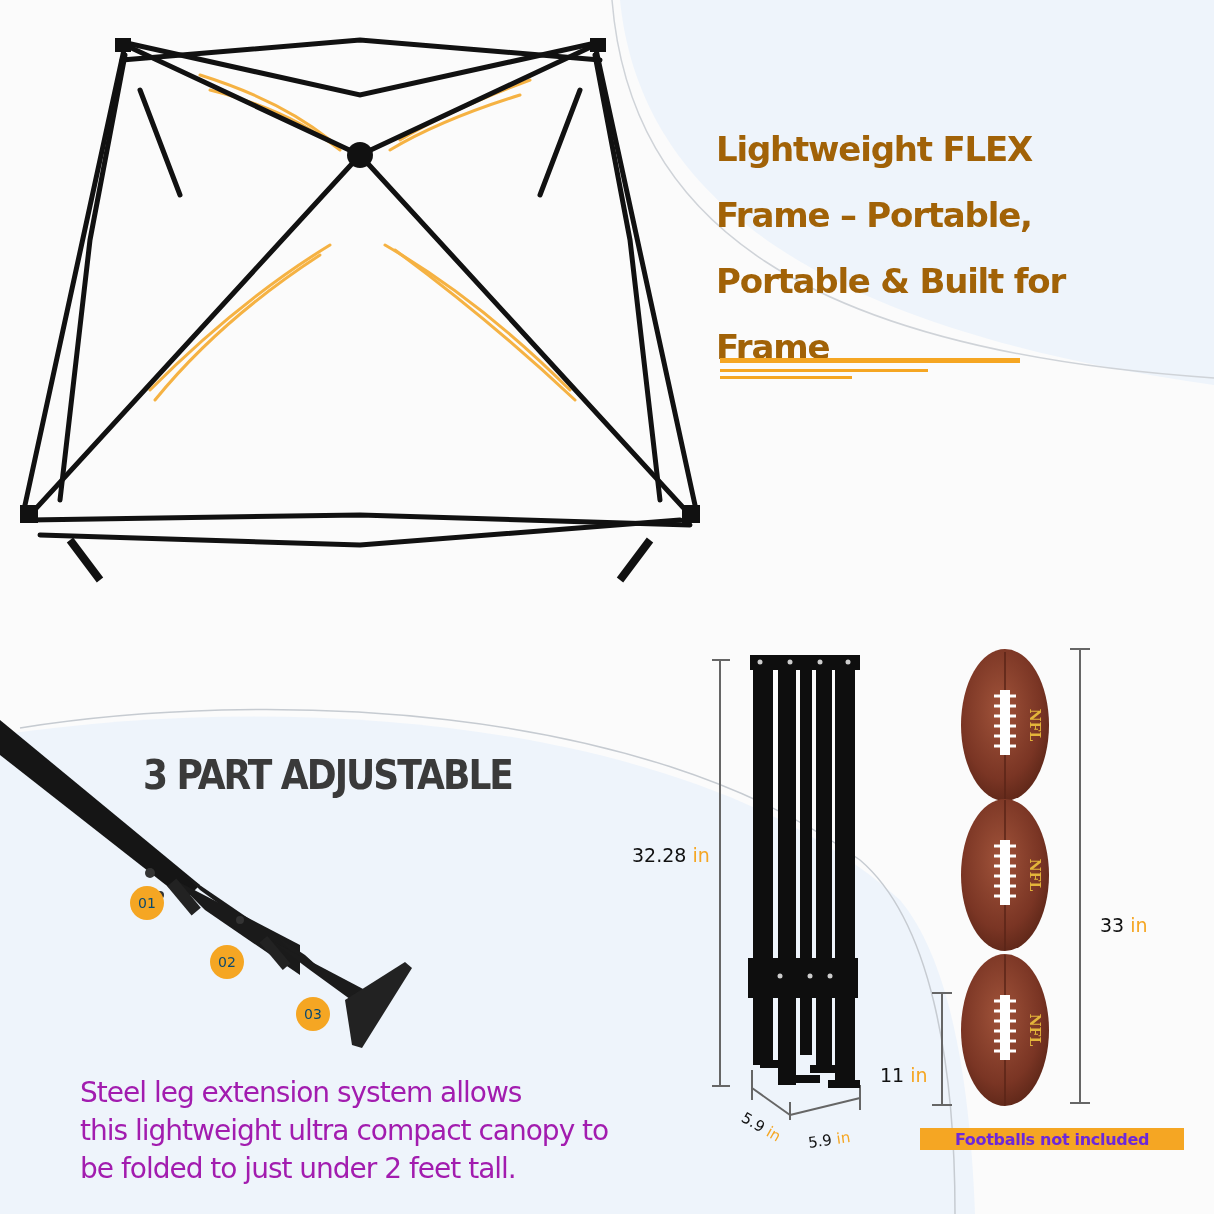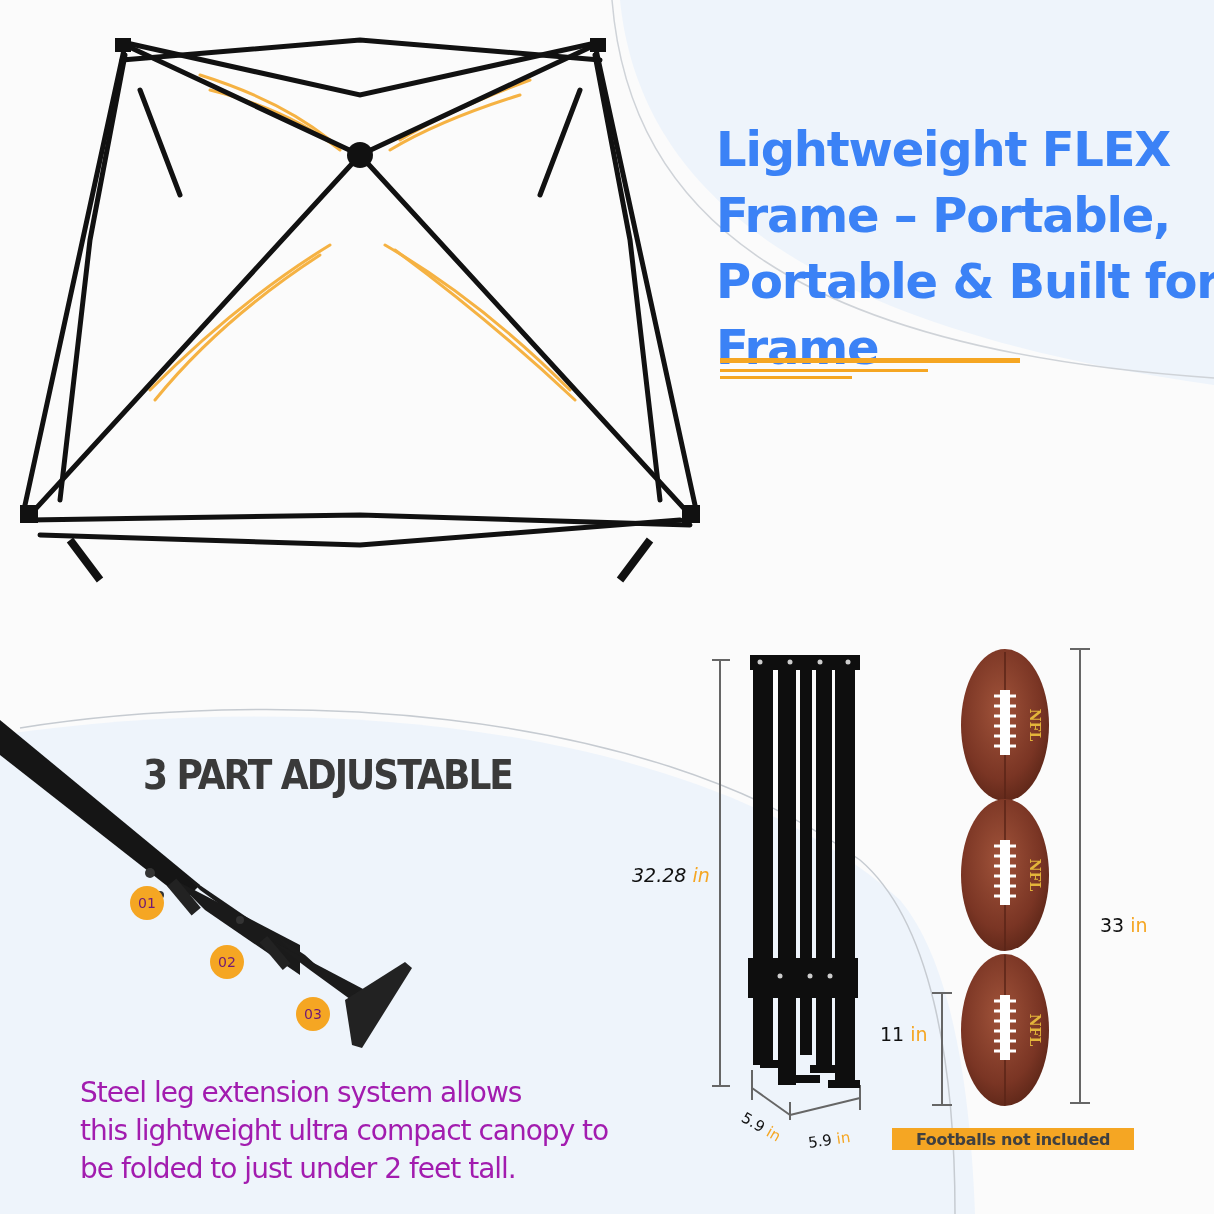--- a/index.html
+++ b/index.html
@@ -3,50 +3,50 @@
 <meta charset="utf-8">
 <style>
   * { margin: 0; padding: 0; box-sizing: border-box; }
   html, body { width: 1214px; height: 1214px; overflow: hidden; background: #fbfbfb; }
   body { position: relative; font-family: "Liberation Sans", "DejaVu Sans", sans-serif; color: #333; }
   .abs { position: absolute; }
   .bg-svg { position: absolute; left: 0; top: 0; width: 1214px; height: 1214px; }
   .headline {
     position: absolute; left: 716px; top: 116px; width: 490px;
     font-family: "DejaVu Sans", sans-serif; font-weight: bold;
-    font-size: 48px; line-height: 66px; color: #3b82f6; letter-spacing: -1.2px;
+    font-size: 34px; line-height: 66px; color: #a16207; letter-spacing: -1.2px;
   }
   .headline span { display: block; white-space: nowrap; }
   .ul { position: absolute; background: #f5a623; }
   .sub-title {
     position: absolute; left: 143px; top: 752px;
     font-family: "DejaVu Sans", sans-serif; font-weight: bold;
     font-size: 40px; letter-spacing: -2.2px; color: #3a3a3a; white-space: nowrap;
     transform: scaleX(0.9); transform-origin: left top;
   }
   .desc {
     position: absolute; left: 80px; top: 1074px; width: 600px;
     font-family: "DejaVu Sans", sans-serif; font-size: 28px; line-height: 38px;
     color: #a21caf; letter-spacing: -1px;
   }
   .desc span { display: block; white-space: nowrap; }
   .badge {
     position: absolute; width: 34px; height: 34px; border-radius: 50%;
-    background: #f5a623; color: #701a75; font-size: 14px;
+    background: #f5a623; color: #0c4a6e; font-size: 14px;
     display: flex; align-items: center; justify-content: center;
     font-family: "DejaVu Sans", sans-serif;
   }
   .dim {
     position: absolute; font-family: "DejaVu Sans", sans-serif; font-size: 19px;
     color: #111; white-space: nowrap;
   }
   .dim .unit { color: #f5a623; }
   .note {
-    position: absolute; left: 892px; top: 1128px; width: 242px; height: 22px;
-    background: #f5a623; color: #404040; font-family: "DejaVu Sans", sans-serif;
+    position: absolute; left: 920px; top: 1128px; width: 264px; height: 22px;
+    background: #f5a623; color: #6d28d9; font-family: "DejaVu Sans", sans-serif;
     font-weight: bold; font-size: 16px; display: flex; align-items: center; justify-content: center;
     letter-spacing: -0.3px;
   }
 </style>
 </head>
 <body>
 
 <svg class="bg-svg" viewBox="0 0 1214 1214">
 
   <path d="M620,0 C640,200 820,330 1214,385 L1214,0 Z" fill="#eef4fb"></path>
@@ -164,21 +164,21 @@
     <circle cx="60" cy="22" r="2.5"></circle>
       <circle cx="90" cy="22" r="2.5"></circle>
       <circle cx="120" cy="22" r="2.5"></circle>
       <circle cx="148" cy="22" r="2.5"></circle>
     <circle cx="80" cy="336" r="2.5"></circle>
       <circle cx="110" cy="336" r="2.5"></circle>
       <circle cx="130" cy="336" r="2.5"></circle>
   </g>
 </svg>
 
-<div class="dim" style="left:632px;top:864px;font-style:italic;">
+<div class="dim" style="left:632px;top:844px;">
   <span>32.28</span>
   <span class="unit">in</span>
 </div>
 <div class="dim" style="left:740px;top:1118px;font-size:15px;transform:rotate(30deg);">
   <span>5.9</span>
   <span class="unit">in</span>
 </div>
 <div class="dim" style="left:808px;top:1131px;font-size:15px;transform:rotate(-8deg);">
   <span>5.9</span>
   <span class="unit">in</span>
@@ -245,18 +245,18 @@
     <line x1="12" y1="353" x2="12" y2="465"></line>
     <line x1="2" y1="353" x2="22" y2="353"></line>
     <line x1="2" y1="465" x2="22" y2="465"></line>
   </g>
 </svg>
 
 <div class="dim" style="left:1100px;top:914px;">
   <span>33</span>
   <span class="unit">in</span>
 </div>
-<div class="dim" style="left:880px;top:1023px;">
+<div class="dim" style="left:880px;top:1064px;">
   <span>11</span>
   <span class="unit">in</span>
 </div>
 
 <div class="note">Footballs not included</div>
 
 </body></html>

